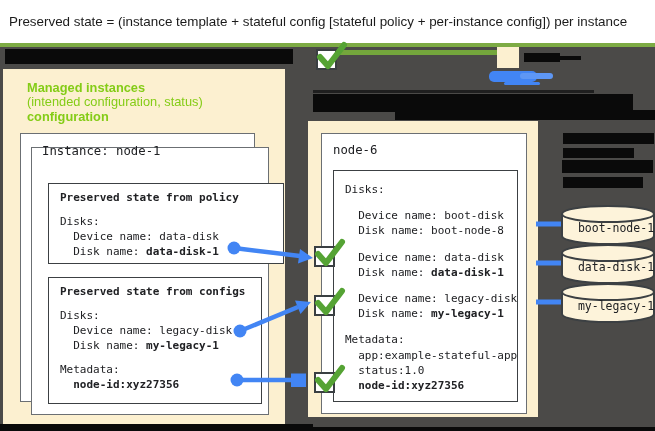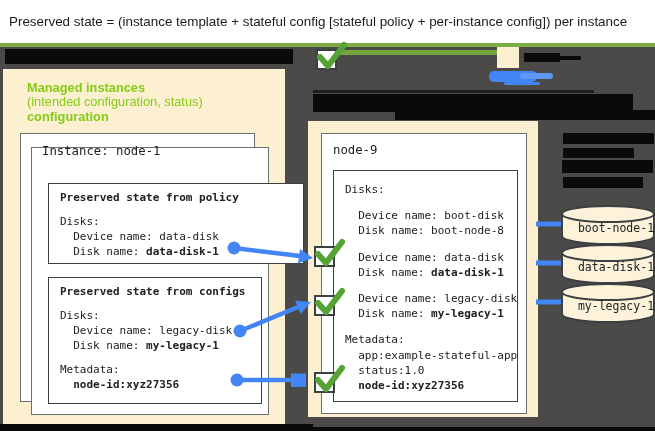--- a/index.html
+++ b/index.html
@@ -86,21 +86,21 @@
   <div class="abs lp-head">
     <div class="bold">Managed instances</div>
     <div>(intended configuration, status)</div>
     <div class="bold">configuration</div>
   </div>
 
   <div class="abs whitebox b-mid" style="left:20px;top:133px;width:235px;height:269px;"></div>
   <div class="abs whitebox b-mid" style="left:31px;top:147px;width:238px;height:268px;"></div>
   <div class="abs mono instance-title" style="left:42px;top:144px;">Instance: node-1</div>
 
-  <div class="abs whitebox b-dark" style="left:48px;top:183px;width:256px;height:81px;padding:7px 0 12px 11px;">
+  <div class="abs whitebox b-dark" style="left:48px;top:183px;width:236px;height:81px;padding:7px 0 12px 11px;">
     <div class="mono codebox-title">Preserved state from policy</div>
     <div class="mt10">
       <div class="mono codeline">Disks:</div>
       <div class="mono codeline">  Device name: data-disk</div>
       <div class="mono codeline"><span>  Disk name: </span><span class="bold">data-disk-1</span></div>
     </div>
   </div>
 
   <div class="abs whitebox b-dark" style="left:48px;top:277px;width:214px;height:127px;padding:7px 0 0 11px;">
     <div class="mono codebox-title">Preserved state from configs</div>
@@ -109,21 +109,21 @@
       <div class="mono codeline">  Device name: legacy-disk</div>
       <div class="mono codeline"><span>  Disk name: </span><span class="bold">my-legacy-1</span></div>
       <div class="spacer8"></div>
       <div class="mono codeline">Metadata:</div>
       <div class="mono codeline"><span>  </span><span class="bold">node-id:xyz27356</span></div>
     </div>
   </div>
 
   <div class="abs panel" style="left:308px;top:121px;width:230px;height:296px;"></div>
   <div class="abs whitebox b-mid" style="left:321px;top:133px;width:206px;height:281px;"></div>
-  <div class="abs mono instance-title" style="left:333px;top:143px;">node-9</div>
+  <div class="abs mono instance-title" style="left:333px;top:143px;">node-6</div>
 
   <div class="abs whitebox b-dark" style="left:333px;top:170px;width:185px;height:232px;padding:11px 0 0 11px;">
     <div class="grp">
       <div class="mono codeline">Disks:</div>
     </div>
     <div class="grp">
       <div class="mono codeline">  Device name: boot-disk</div>
       <div class="mono codeline">  Disk name: boot-node-8</div>
     </div>
     <div class="grp">

